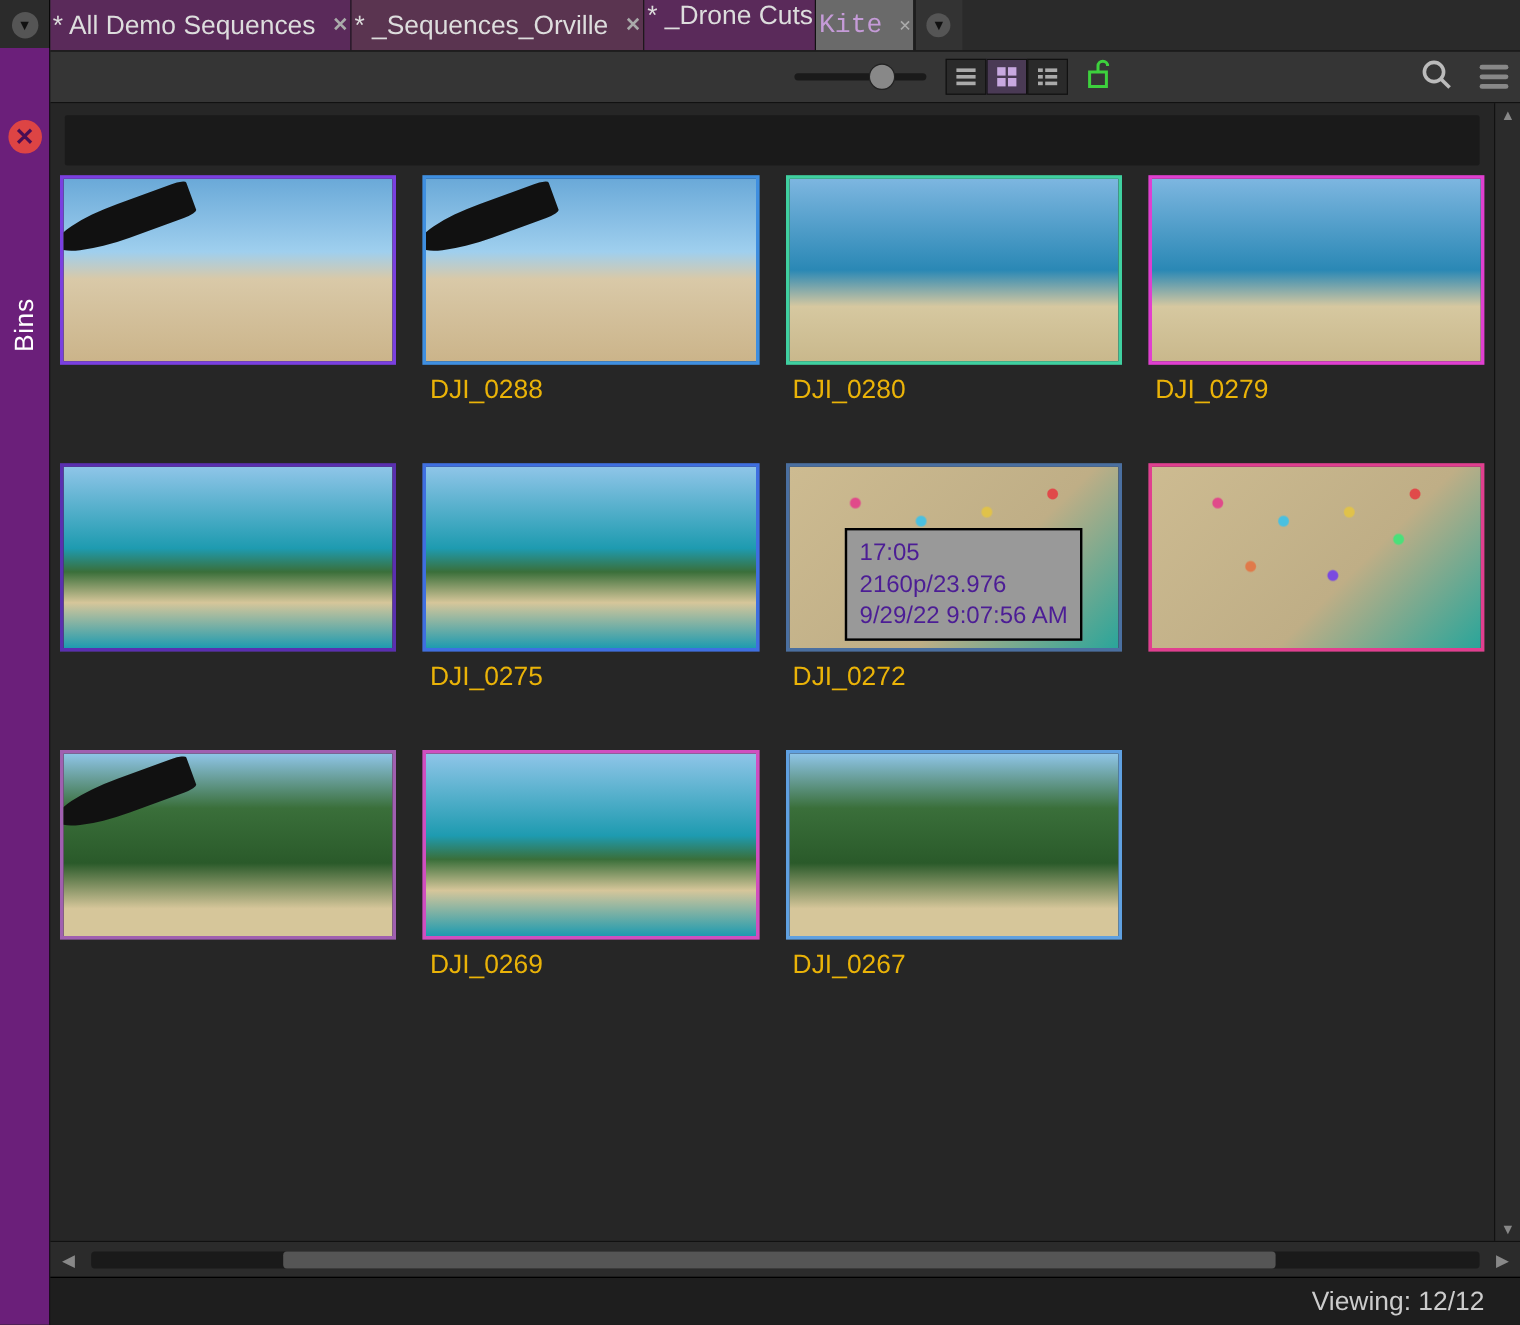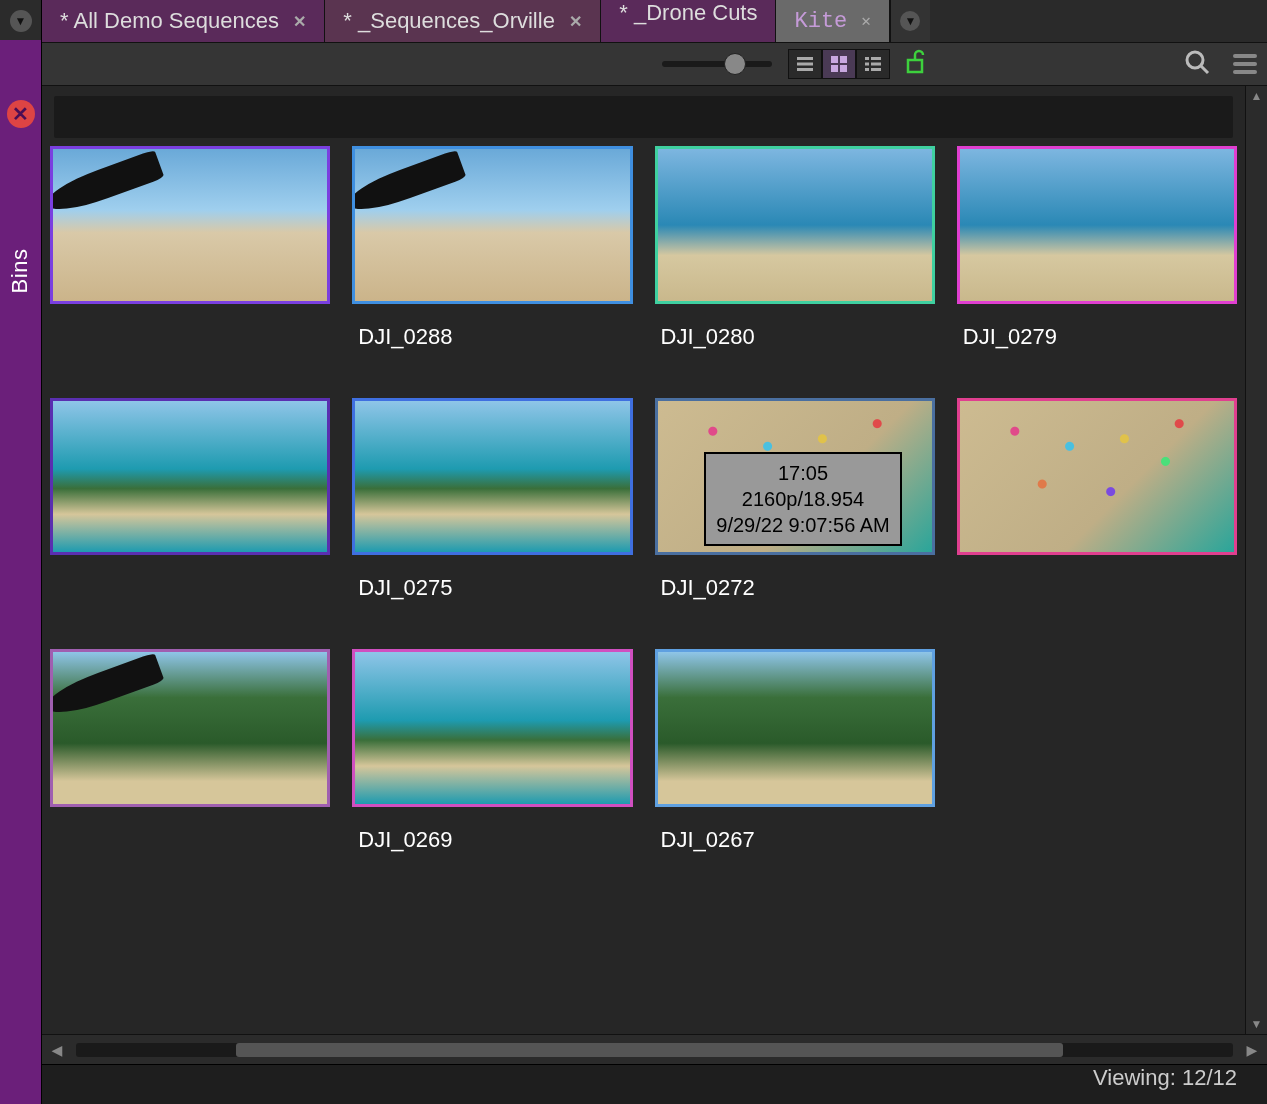--- a/index.html
+++ b/index.html
@@ -72,21 +72,21 @@
   
   .tabs {
     display:flex;
     height:42px;
     background:#2a2a2a;
     align-items:stretch;
   }
   .tab {
     display:flex;
     align-items:center;
-    padding:0 18px;
+    padding:0 2px;
     border-right:1px solid #111;
     color:#ddd;
     font-size:22px;
     gap:14px;
     cursor:pointer;
     min-width:0;
   }
   .tab.purple { background:#5a2a5a; }
   .tab.purple2 { background:#5a3450; }
   .tab.purple3 { background:#5a2a5a;flex-direction:column; }
@@ -173,22 +173,22 @@
   .thumb-box {
     width:100%;
     aspect-ratio: 16/9;
     border:3px solid transparent;
     position:relative;
     overflow:hidden;
     background:#333;
   }
   .clip-label {
     font-size:22px;
-    color:#ffffff;
-    padding:20px 6px 28px 6px;
+    color:#eab308;
+    padding:8px 6px 28px 6px;
     min-height:24px;
   }
   
   .sky { position:absolute;inset:0;background:linear-gradient(#6aa9d8 0%, #9fcfee 40%, #d9c9a8 55%, #cbb48a 100%); }
   .sea { position:absolute;inset:0;background:linear-gradient(#7db6e0 0%, #2a88b5 50%, #d6c8a0 70%, #c9b88c 100%); }
   .coast { position:absolute;inset:0;background:linear-gradient(#8fc5e8 0%, #1e9bb0 45%, #3a6f3a 58%, #d6c69a 75%, #1e9bb0 100%); }
   .topdown { position:absolute;inset:0;background:linear-gradient(135deg,#cdbb91 0%, #bfae86 60%, #2aa59a 100%); }
   .topdown::after{content:"";position:absolute;inset:0;background:
     radial-gradient(circle at 20% 20%, #e04a8a 4px, transparent 5px),
     radial-gradient(circle at 40% 30%, #4ac0e0 4px, transparent 5px),
@@ -201,24 +201,23 @@
   .green { position:absolute;inset:0;background:linear-gradient(#8fc5e8 0%, #3a6f3a 30%, #2a5a2a 60%, #d6c69a 85%); }
   .river { position:absolute;inset:0;background:linear-gradient(#a8cde8 0%, #3a6f3a 20%, #5a8ab5 45%, #d6c69a 70%, #3a6f3a 100%); }
   .kite-shape { position:absolute; width:120px;height:30px;background:#111;border-radius:50% 10% 10% 50%; transform:rotate(-20deg); }
   
   .tip {
     position:absolute;
     right:30px; bottom:6px;
     background:#999;
     border:2px solid #000;
     padding:6px 10px;
-    color:#000000;
+    color:#4c1d95;
     font-size:20px;
     line-height:1.3;
-    text-align:center;
   }
   
   .vscroll {
     width:22px;
     background:#2b2b2b;
     position:relative;
     border-left:1px solid #111;
   }
   .vscroll .track-arrow {
     width:100%;height:20px;
@@ -227,21 +226,21 @@
   }
   
   .hscroll {
     height:30px;background:#2b2b2b;display:flex;align-items:center;
     border-top:1px solid #111;
   }
   .hscroll .arrow { width:30px;text-align:center;color:#888;font-size:14px; }
   .hscroll .track { flex:1;height:14px;background:#1a1a1a;position:relative;border-radius:3px;margin:0 4px; }
   .hscroll .track .bar { position:absolute;left:160px;right:170px;top:0;bottom:0;background:#555;border-radius:3px; }
   .status {
-    height:40px;background:#1e1e1e;display:flex;align-items:flex-start;justify-content:flex-end;
+    height:40px;background:#1e1e1e;display:flex;align-items:center;justify-content:flex-end;
     padding:0 30px;color:#ccc;font-size:22px;border-top:1px solid #000;
   }
   .toolbar-left-space { width:600px; }
 </style>
 </head>
 <body>
 
 <div class="app">
 
   <div class="sidebar">
@@ -369,21 +368,21 @@
               <div class="thumb-box" style="border-color: rgb(63, 111, 224);">
                 <div class="coast"></div>
               </div>
               <div class="clip-label">DJI_0275</div>
             </div>
             <div class="clip">
               <div class="thumb-box" style="border-color: rgb(74, 111, 160);">
                 <div class="topdown"></div>
                 <div class="tip">
                   <div>17:05</div>
-                  <div>2160p/18.954</div>
+                  <div>2160p/23.976</div>
                   <div>9/29/22 9:07:56 AM</div>
                 </div>
               </div>
               <div class="clip-label">DJI_0272</div>
             </div>
             <div class="clip">
               <div class="thumb-box" style="border-color: rgb(224, 63, 143);">
                 <div class="topdown"></div>
               </div>
             </div>

